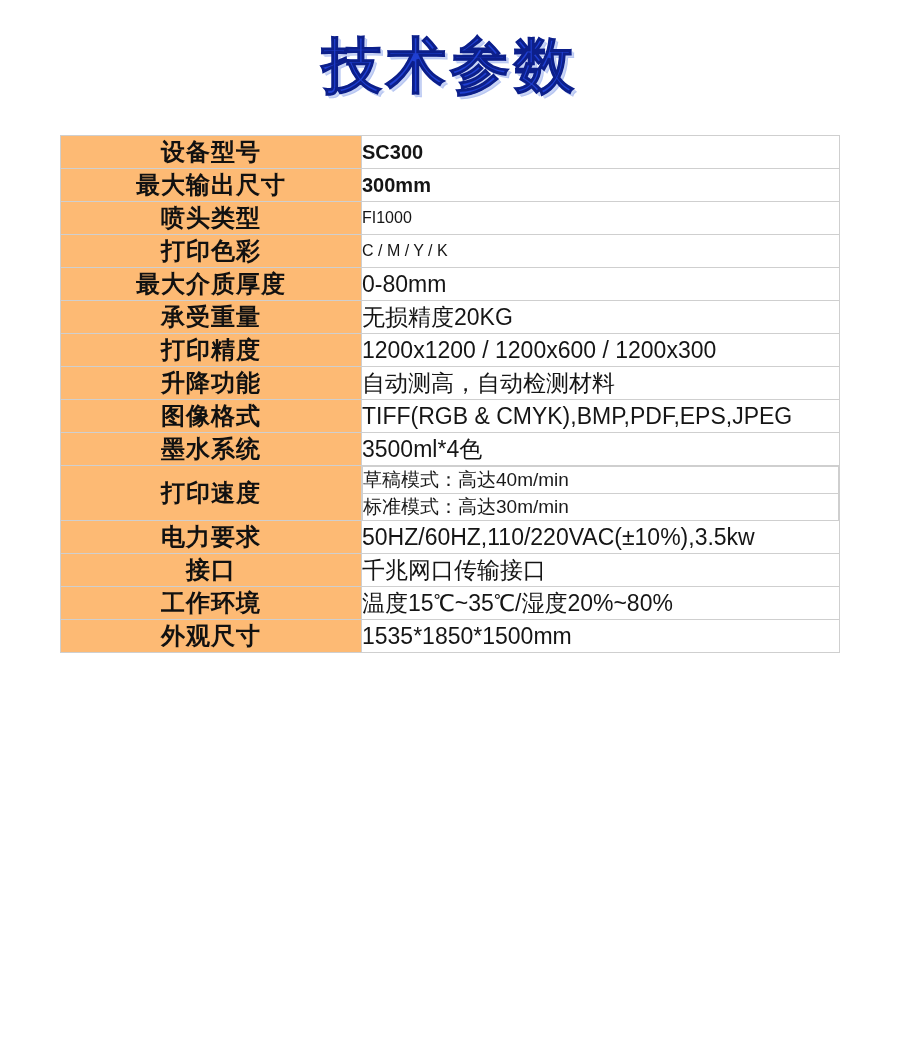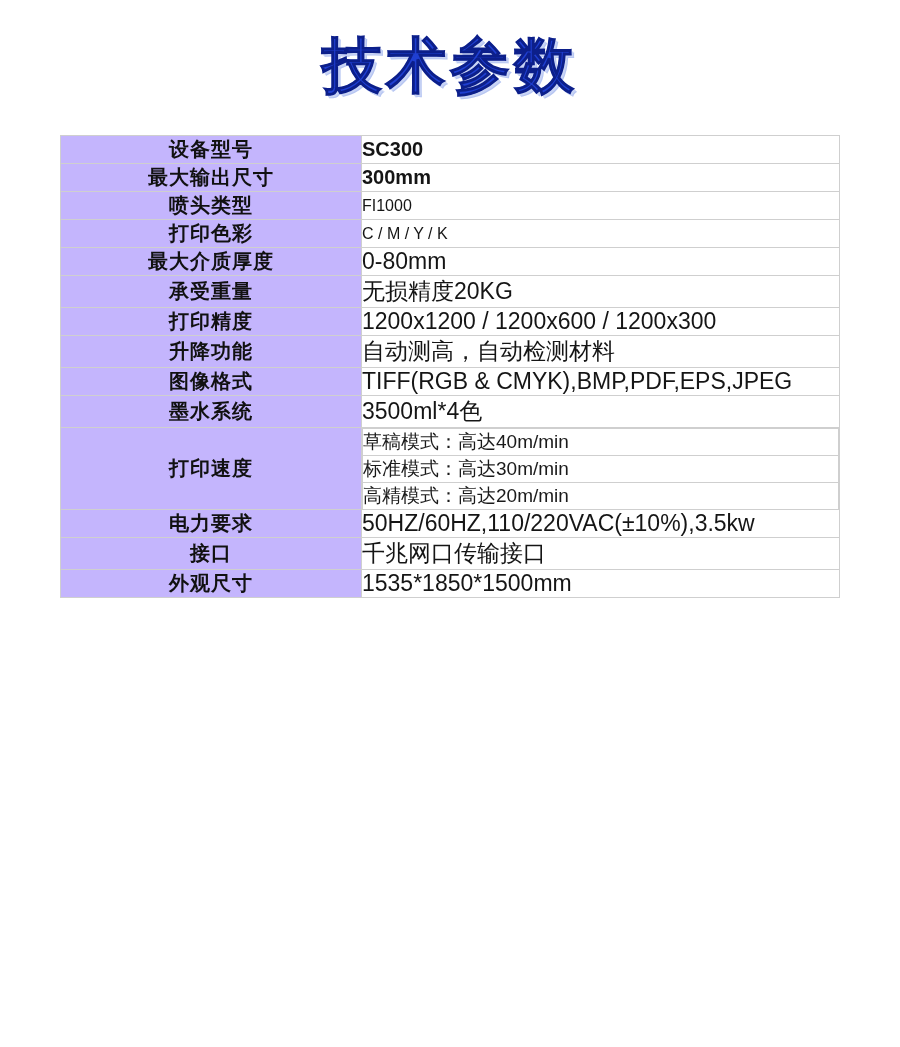--- a/index.html
+++ b/index.html
@@ -42,24 +42,24 @@
   }
   table.spec td {
     border: 1px solid #cfcfcf;
     padding: 0;
     vertical-align: middle;
   }
   td.label {
     width: 300px;
     text-align: center;
     font-weight: bold;
-    font-size: 20px;
+    font-size: 24px;
     color: #111111;
     padding: 11px 6px;
-    background: #c4b5fd;
+    background: #fdba74;
     letter-spacing: 1px;
   }
   td.value {
     text-align: left;
     font-size: 23px;
     color: #151515;
     padding: 11px 14px;
     background: #ffffff;
   }
   td.value.bold {
@@ -145,35 +145,36 @@
         <td class="label">打印速度</td>
         <td class="nested">
           <table class="sub-table">
             <tbody>
               <tr>
                 <td>草稿模式：高达40m/min</td>
               </tr>
               <tr>
                 <td>标准模式：高达30m/min</td>
               </tr>
-              <tr>
-                <td>高精模式：高达20m/min</td>
-              </tr>
             </tbody>
           </table>
         </td>
       </tr>
 
       <tr>
         <td class="label">电力要求</td>
         <td class="value">50HZ/60HZ,110/220VAC(±10%),3.5kw</td>
       </tr>
       <tr>
         <td class="label">接口</td>
         <td class="value">千兆网口传输接口</td>
       </tr>
       <tr>
+        <td class="label">工作环境</td>
+        <td class="value">温度15℃~35℃/湿度20%~80%</td>
+      </tr>
+      <tr>
         <td class="label">外观尺寸</td>
         <td class="value">1535*1850*1500mm</td>
       </tr>
     </tbody>
   </table>
 </div>
 
 </body></html>

